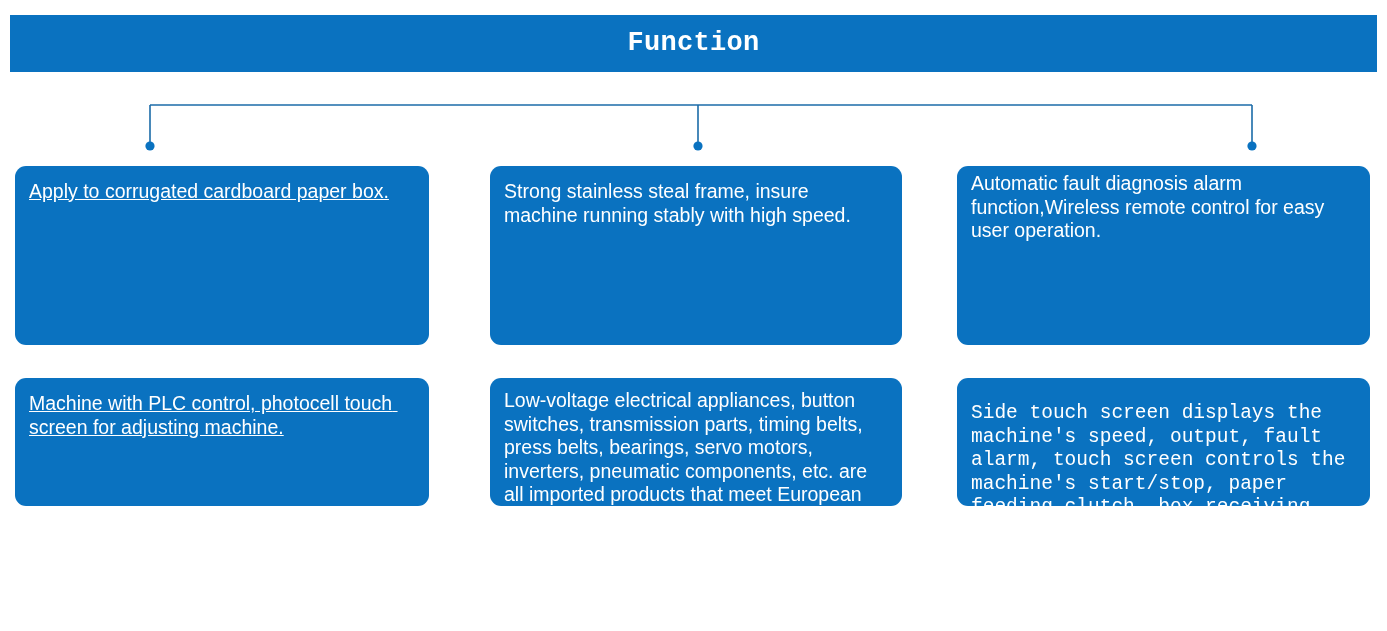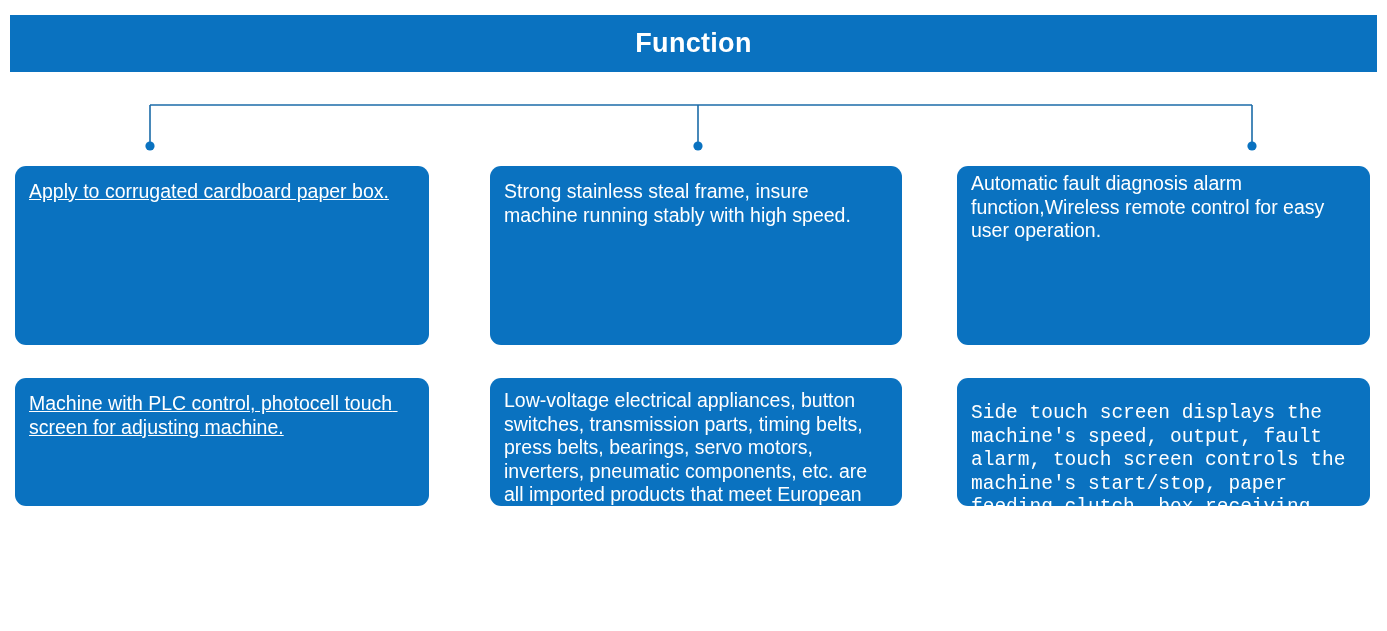--- a/index.html
+++ b/index.html
@@ -28,20 +28,21 @@
     display: flex;
     align-items: center;
     justify-content: center;
   }
   .header-title {
     color: #ffffff;
     font-size: 27px;
     font-weight: bold;
     letter-spacing: 0.3px;
     line-height: 1;
+    font-family: Liberation Mono, monospace;
   }
 
   
   .connector-layer {
     position: absolute;
     left: 0;
     top: 0;
     width: 1387px;
     height: 631px;
     pointer-events: none;

